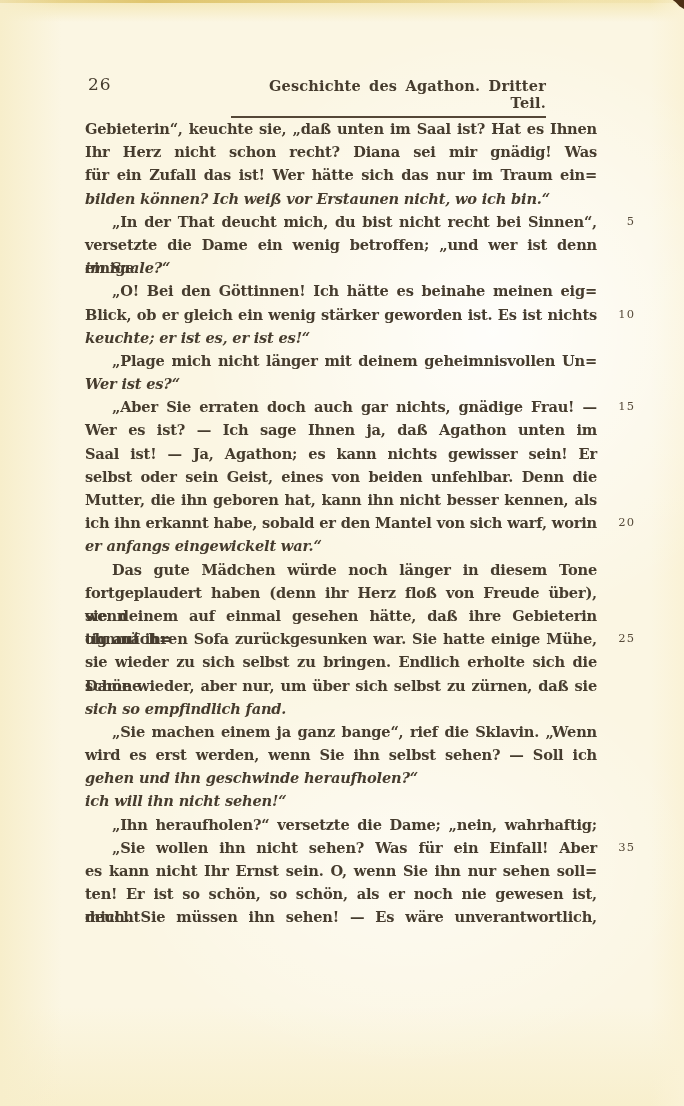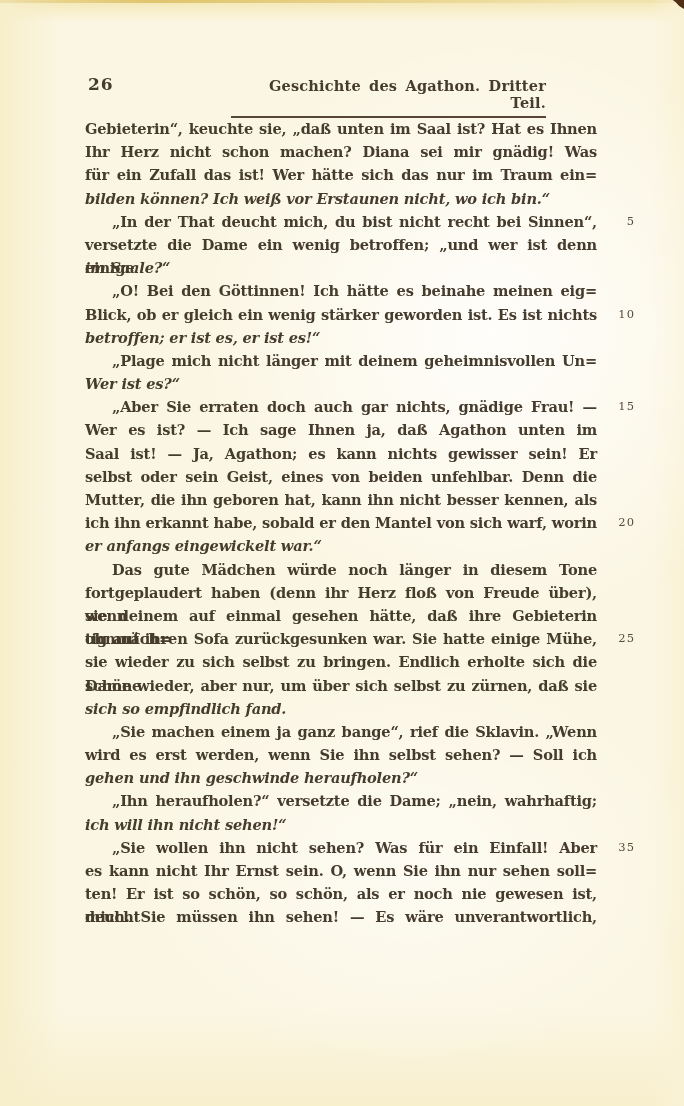--- a/index.html
+++ b/index.html
@@ -23,21 +23,21 @@
     position:absolute;top:0;left:0;width:100%;height:3px;
     background:linear-gradient(90deg, rgba(216,185,85,.25), rgba(216,185,85,.75) 22%, rgba(216,185,85,.45) 55%, rgba(216,185,85,.1) 85%);
   }
   .corner-mark{
     position:absolute;top:0;right:0;width:15px;height:9px;
     background:#4c2f15;
     clip-path:polygon(25% 0, 100% 0, 100% 100%, 70% 70%, 45% 25%);
   }
   .page-number{
     position:absolute;left:88px;top:74px;
-    font-size:17px;font-weight:bold;letter-spacing:1px;
+    font-size:17px;font-weight:normal;letter-spacing:1px;
   }
   .running-head{
     position:absolute;left:231px;top:77px;width:315px;
     text-align:right;font-size:14.5px;font-weight:bold;
     word-spacing:3px;letter-spacing:.2px;
     padding-bottom:5px;
     border-bottom:2px solid #51443311;
     border-image:none;
     border-bottom-color:#544737;
   }
@@ -64,48 +64,48 @@
 </head>
 <body>
 
 <div class="page">
   <div class="top-edge"></div>
   <div class="corner-mark"></div>
   <div class="page-number">26</div>
   <div class="running-head">Geschichte des Agathon. Dritter Teil.</div>
   <div class="text-block">
       <div class="line">Gebieterin“, keuchte sie, „daß unten im Saal ist? Hat es Ihnen</div>
-      <div class="line">Ihr Herz nicht schon machen? Diana sei mir gnädig! Was</div>
+      <div class="line">Ihr Herz nicht schon recht? Diana sei mir gnädig! Was</div>
       <div class="line">für ein Zufall das ist! Wer hätte sich das nur im Traum ein=</div>
       <div class="line pend">bilden können? Ich weiß vor Erstaunen nicht, wo ich bin.“</div>
       <div class="line indent">„In der That deucht mich, du bist nicht recht bei Sinnen“,<span class="lnum">5</span></div>
       <div class="line">versetzte die Dame ein wenig betroffen; „und wer ist denn einige</div>
       <div class="line pend">im Saale?“</div>
       <div class="line indent">„O! Bei den Göttinnen! Ich hätte es beinahe meinen eig=</div>
       <div class="line">Blick, ob er gleich ein wenig stärker geworden ist. Es ist nichts<span class="lnum">10</span></div>
-      <div class="line pend">betroffen; er ist es, er ist es!“</div>
+      <div class="line pend">keuchte; er ist es, er ist es!“</div>
       <div class="line indent">„Plage mich nicht länger mit deinem geheimnisvollen Un=</div>
       <div class="line pend">Wer ist es?“</div>
       <div class="line indent">„Aber Sie erraten doch auch gar nichts, gnädige Frau! —<span class="lnum">15</span></div>
       <div class="line">Wer es ist? — Ich sage Ihnen ja, daß Agathon unten im</div>
       <div class="line">Saal ist! — Ja, Agathon; es kann nichts gewisser sein! Er</div>
       <div class="line">selbst oder sein Geist, eines von beiden unfehlbar. Denn die</div>
       <div class="line">Mutter, die ihn geboren hat, kann ihn nicht besser kennen, als</div>
       <div class="line">ich ihn erkannt habe, sobald er den Mantel von sich warf, worin<span class="lnum">20</span></div>
       <div class="line pend">er anfangs eingewickelt war.“</div>
       <div class="line indent">Das gute Mädchen würde noch länger in diesem Tone</div>
       <div class="line">fortgeplaudert haben (denn ihr Herz floß von Freude über), wenn</div>
       <div class="line">sie deinem auf einmal gesehen hätte, daß ihre Gebieterin ohnmäch=</div>
       <div class="line">tig auf ihren Sofa zurückgesunken war. Sie hatte einige Mühe,<span class="lnum">25</span></div>
       <div class="line">sie wieder zu sich selbst zu bringen. Endlich erholte sich die schöne</div>
       <div class="line">Dame wieder, aber nur, um über sich selbst zu zürnen, daß sie</div>
       <div class="line pend">sich so empfindlich fand.</div>
       <div class="line indent">„Sie machen einem ja ganz bange“, rief die Sklavin. „Wenn</div>
       <div class="line">wird es erst werden, wenn Sie ihn selbst sehen? — Soll ich</div>
       <div class="line pend">gehen und ihn geschwinde heraufholen?“</div>
+      <div class="line pend">ich will ihn nicht sehen!“</div>
       <div class="line indent">„Ihn heraufholen?“ versetzte die Dame; „nein, wahrhaftig;</div>
-      <div class="line pend">ich will ihn nicht sehen!“</div>
       <div class="line indent">„Sie wollen ihn nicht sehen? Was für ein Einfall! Aber<span class="lnum">35</span></div>
       <div class="line">es kann nicht Ihr Ernst sein. O, wenn Sie ihn nur sehen soll=</div>
       <div class="line">ten! Er ist so schön, so schön, als er noch nie gewesen ist, deucht</div>
       <div class="line">mich. Sie müssen ihn sehen! — Es wäre unverantwortlich,</div>
     </div>
 </div>
 
 </body></html>

